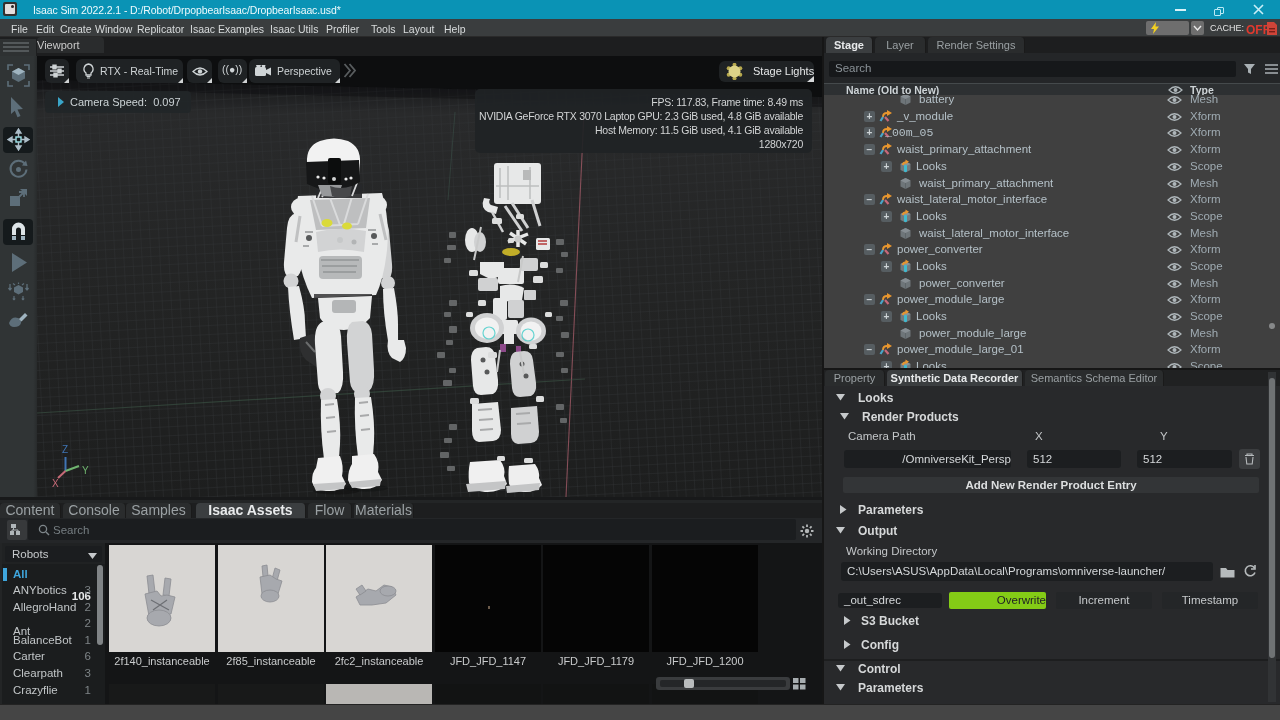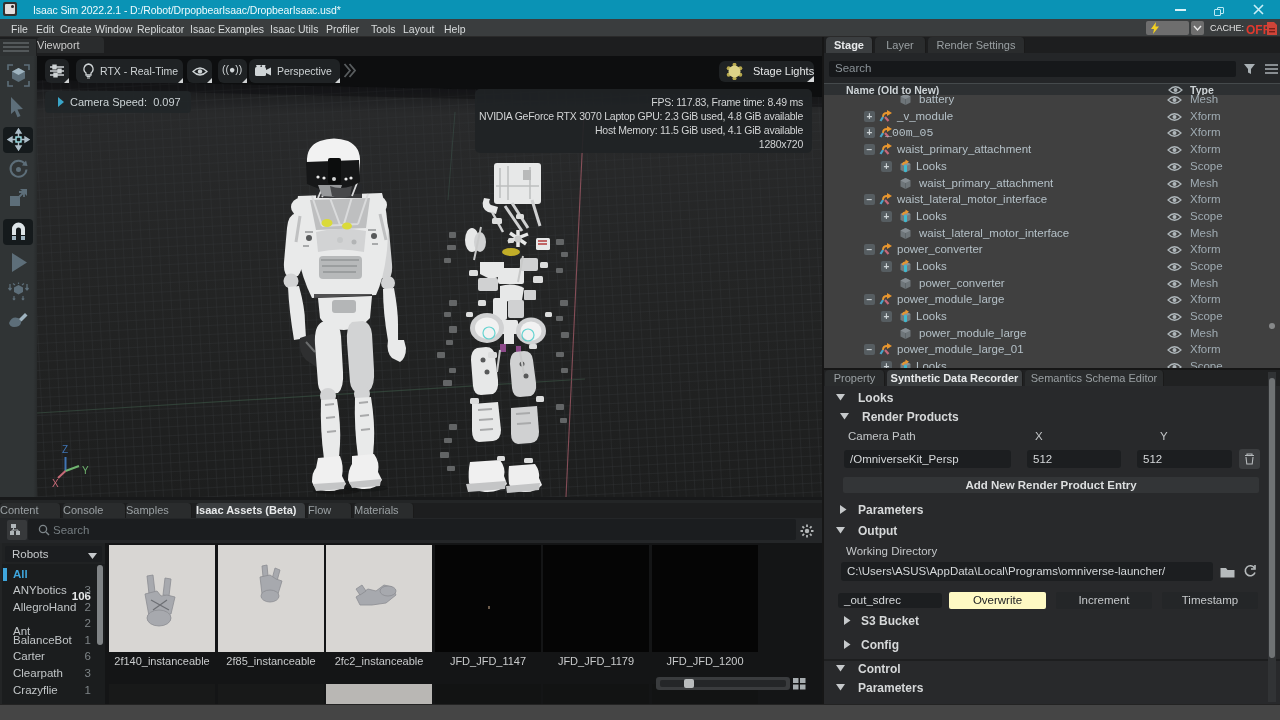--- a/index.html
+++ b/index.html
@@ -25,21 +25,21 @@
 .tab.on{background:#3b3e40;color:#e8eaeb;font-weight:bold;}
 .srow{font-size:11.5px;color:#b4c0c7;}
 .typ{font-size:11.5px;color:#9fabb2;}
 .ebox{width:11px;height:11px;background:#565d61;border-radius:2px;color:#cdd3d6;font-size:10px;line-height:11px;text-align:center;font-weight:bold;}
 
 .sechead{color:#d6d8d9;font-size:12px;font-weight:bold;}
 .field{background:#1c1e20;border-radius:3px;color:#d5d8da;font-size:11.5px;line-height:18px;padding-left:6px;white-space:nowrap;overflow:hidden;}
 .lbl{color:#c3c6c8;font-size:11.5px;}
 
 #cbpanel{left:0;top:500px;width:822px;height:204px;background:#232526;}
-.cbtab{height:15px;font-size:11px;color:#9aa0a3;text-align:left;line-height:15px;background:#2a2c2d;border-radius:4px 4px 0 0;border-right:1px solid #1a1a1a;}
+.cbtab{height:15px;font-size:14px;color:#9aa0a3;text-align:center;line-height:15px;background:#2a2c2d;border-radius:4px 4px 0 0;border-right:1px solid #1a1a1a;}
 .thumb-label{color:#c9cbcc;font-size:11px;text-align:center;}
 .lst{font-size:11.5px;color:#c2c6c8;}
 .cnt{font-size:11.5px;color:#7e8487;text-align:right;}
 </style></head>
 <body>
 
 <div class="a" id="titlebar">
 <div class="a" style="left:3px;top:2px;width:14px;height:14px;background:#33302e;border-radius:2px;"></div>
 <div class="a" style="left:5px;top:4px;width:10px;height:10px;background:#e4dedd;border-radius:1px;"></div>
     <div class="a" style="left:11px;top:5px;width:3px;height:3px;background:#2b2826;border-radius:50%;"></div>
@@ -630,21 +630,21 @@
       <path d="M0 1 H9 L4.5 7.5 Z" fill="#c6c9cb"></path>
     </svg>
 <div class="a sechead" style="left:34px;top:21px;">Looks</div>
 <svg class="a" style="left:16px;top:42px;" width="9" height="8">
       <path d="M0 1 H9 L4.5 7.5 Z" fill="#c6c9cb"></path>
     </svg>
 <div class="a sechead" style="left:38px;top:40px;">Render Products</div>
 <div class="a lbl" style="left:24px;top:60px;">Camera Path</div>
 <div class="a lbl" style="left:211px;top:60px;">X</div>
 <div class="a lbl" style="left:336px;top:60px;">Y</div>
-<div class="a field" style="left:20px;top:80px;width:167px;height:18px;">/OmniverseKit_Persp</div>
+<div class="a field" style="left:20px;top:80px;width:167px;height:18px;text-align:right;">/OmniverseKit_Persp</div>
 <div class="a field" style="left:203px;top:80px;width:94px;height:18px;">512</div>
 <div class="a field" style="left:313px;top:80px;width:95px;height:18px;">512</div>
 <div class="a" style="left:415px;top:79px;width:21px;height:20px;background:#3b3d3f;border-radius:3px;"></div>
 <svg class="a" style="left:420px;top:83px;" width="11" height="12">
       <path d="M1 2.5 H10 M3 2.5 V1 H8 V2.5 M2 4 L2.8 11 H8.2 L9 4" stroke="#b6babc" stroke-width="1.1" fill="none"></path>
     </svg>
 <div class="a" style="left:19px;top:107px;width:416px;height:16px;background:#333537;border-radius:2px;color:#dddfe0;font-weight:bold;font-size:11.5px;text-align:center;line-height:16px;">Add New Render Product Entry</div>
 <svg class="a" style="left:15px;top:135px;" width="8" height="9">
       <path d="M1 0 V9 L7.5 4.5 Z" fill="#c6c9cb"></path>
     </svg>
@@ -656,21 +656,21 @@
 <div class="a lbl" style="left:22px;top:175px;">Working Directory</div>
 <div class="a field" style="left:17px;top:192px;width:372px;height:19px;">C:\Users\ASUS\AppData\Local\Programs\omniverse-launcher/</div>
 <svg class="a" style="left:396px;top:196px;" width="15" height="12">
       <path d="M0.5 2 H6 L7.5 4 H14.5 V11.5 H0.5 Z" fill="#b6babc"></path>
     </svg>
 <svg class="a" style="left:419px;top:194px;" width="14" height="14">
       <path d="M11.5 4 A5 5 0 1 0 12 8.5" stroke="#b6babc" stroke-width="1.6" fill="none"></path>
       <path d="M12 1 V5 H8" stroke="#b6babc" stroke-width="1.6" fill="none"></path>
     </svg>
 <div class="a field" style="left:14px;top:223px;width:104px;height:15px;line-height:15px;">_out_sdrec</div>
-<div class="a" style="left:125px;top:222px;width:97px;height:17px;background:#fef9c3;border-radius:2px;color:#212325;font-size:11.5px;text-align:center;line-height:17px;">Overwrite</div>
+<div class="a" style="left:125px;top:222px;width:97px;height:17px;background:#84cc16;border-radius:2px;color:#212325;font-size:11.5px;text-align:right;line-height:17px;">Overwrite</div>
 <div class="a" style="left:232px;top:222px;width:96px;height:17px;background:#242628;border-radius:2px;color:#c6c9cb;font-size:11.5px;text-align:center;line-height:17px;">Increment</div>
 <div class="a" style="left:338px;top:222px;width:96px;height:17px;background:#242628;border-radius:2px;color:#c6c9cb;font-size:11.5px;text-align:center;line-height:17px;">Timestamp</div>
 <svg class="a" style="left:19px;top:246px;" width="8" height="9">
       <path d="M1 0 V9 L7.5 4.5 Z" fill="#c6c9cb"></path>
     </svg>
 <div class="a sechead" style="left:37px;top:244px;">S3 Bucket</div>
 <svg class="a" style="left:19px;top:270px;" width="8" height="9">
       <path d="M1 0 V9 L7.5 4.5 Z" fill="#c6c9cb"></path>
     </svg>
 <div class="a sechead" style="left:37px;top:268px;">Config</div>

